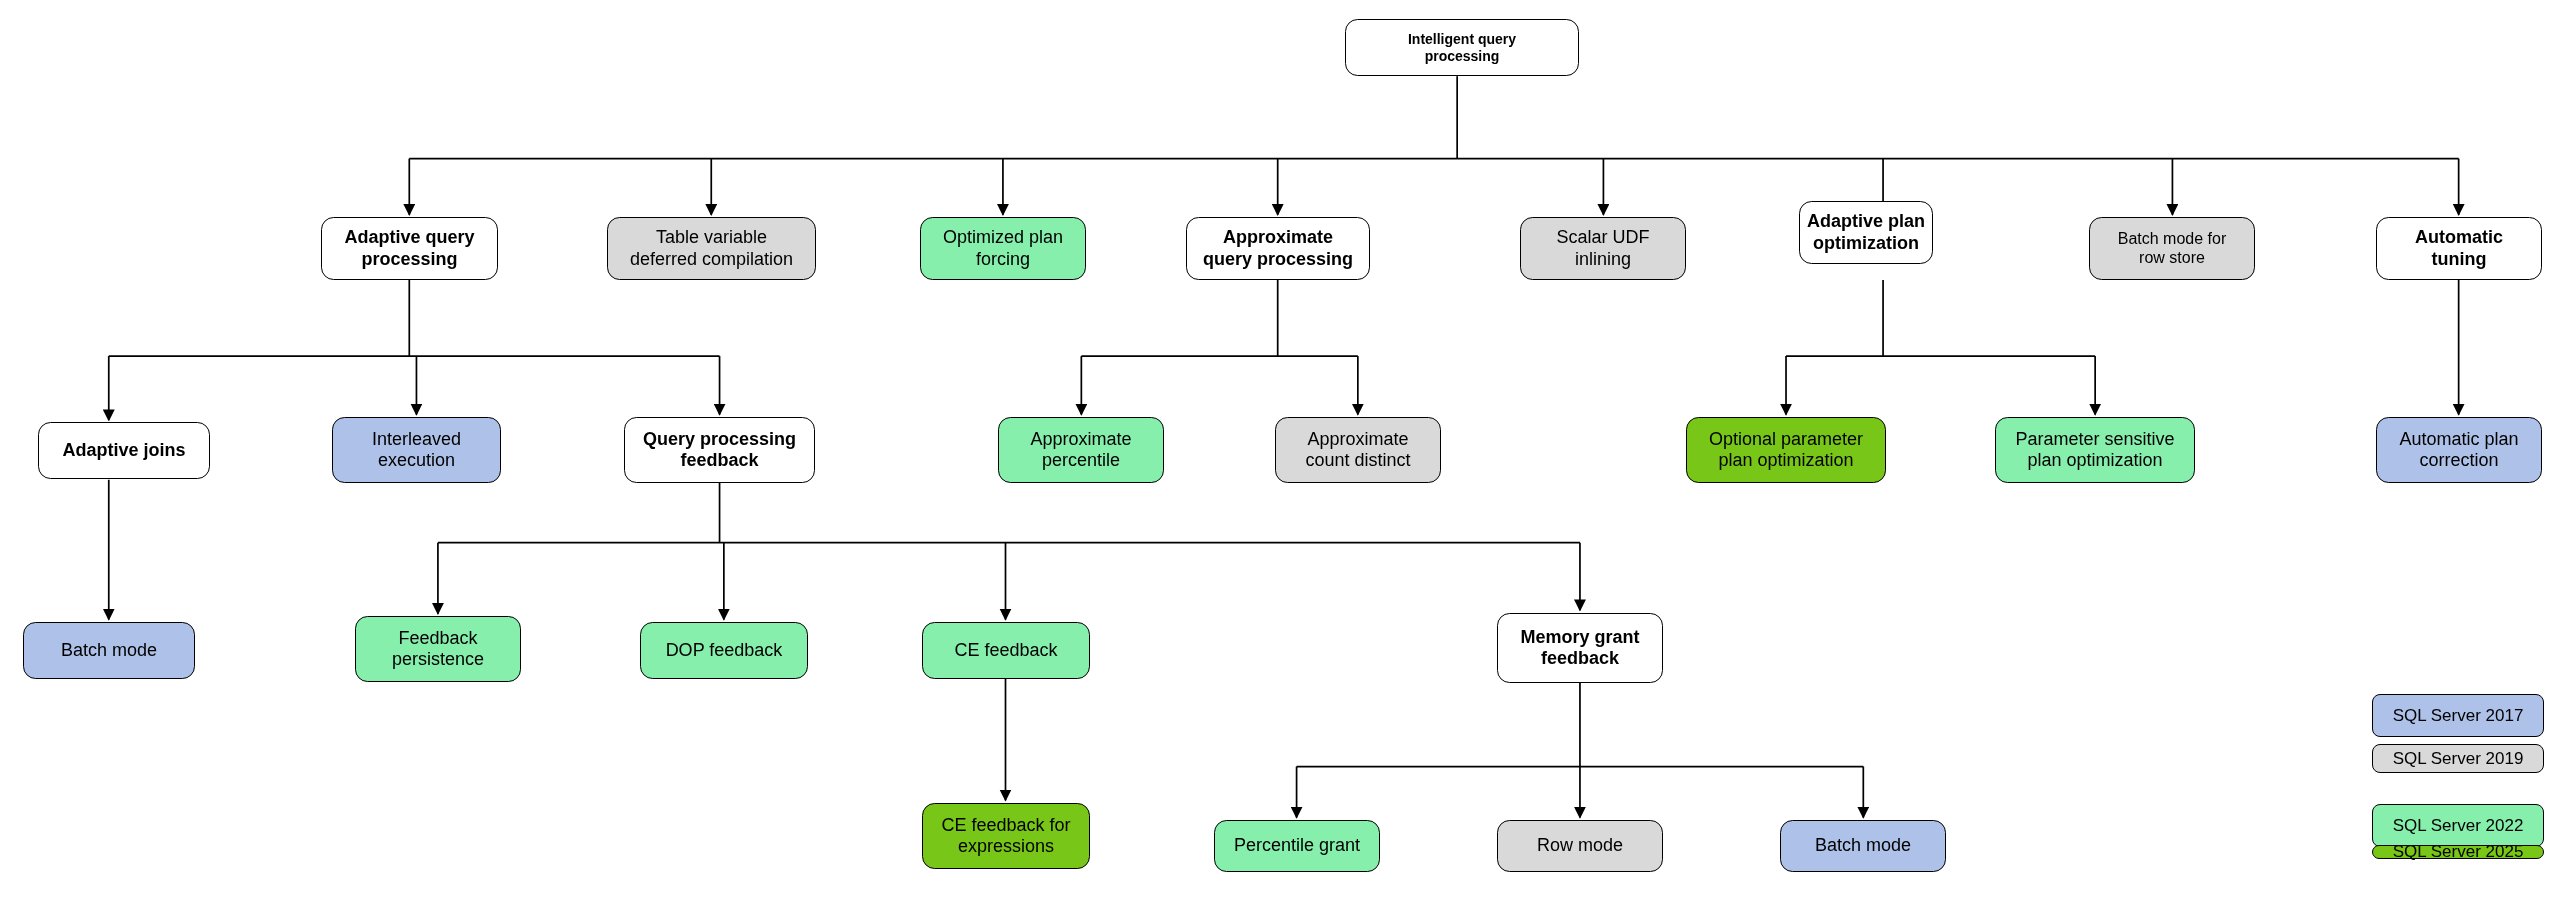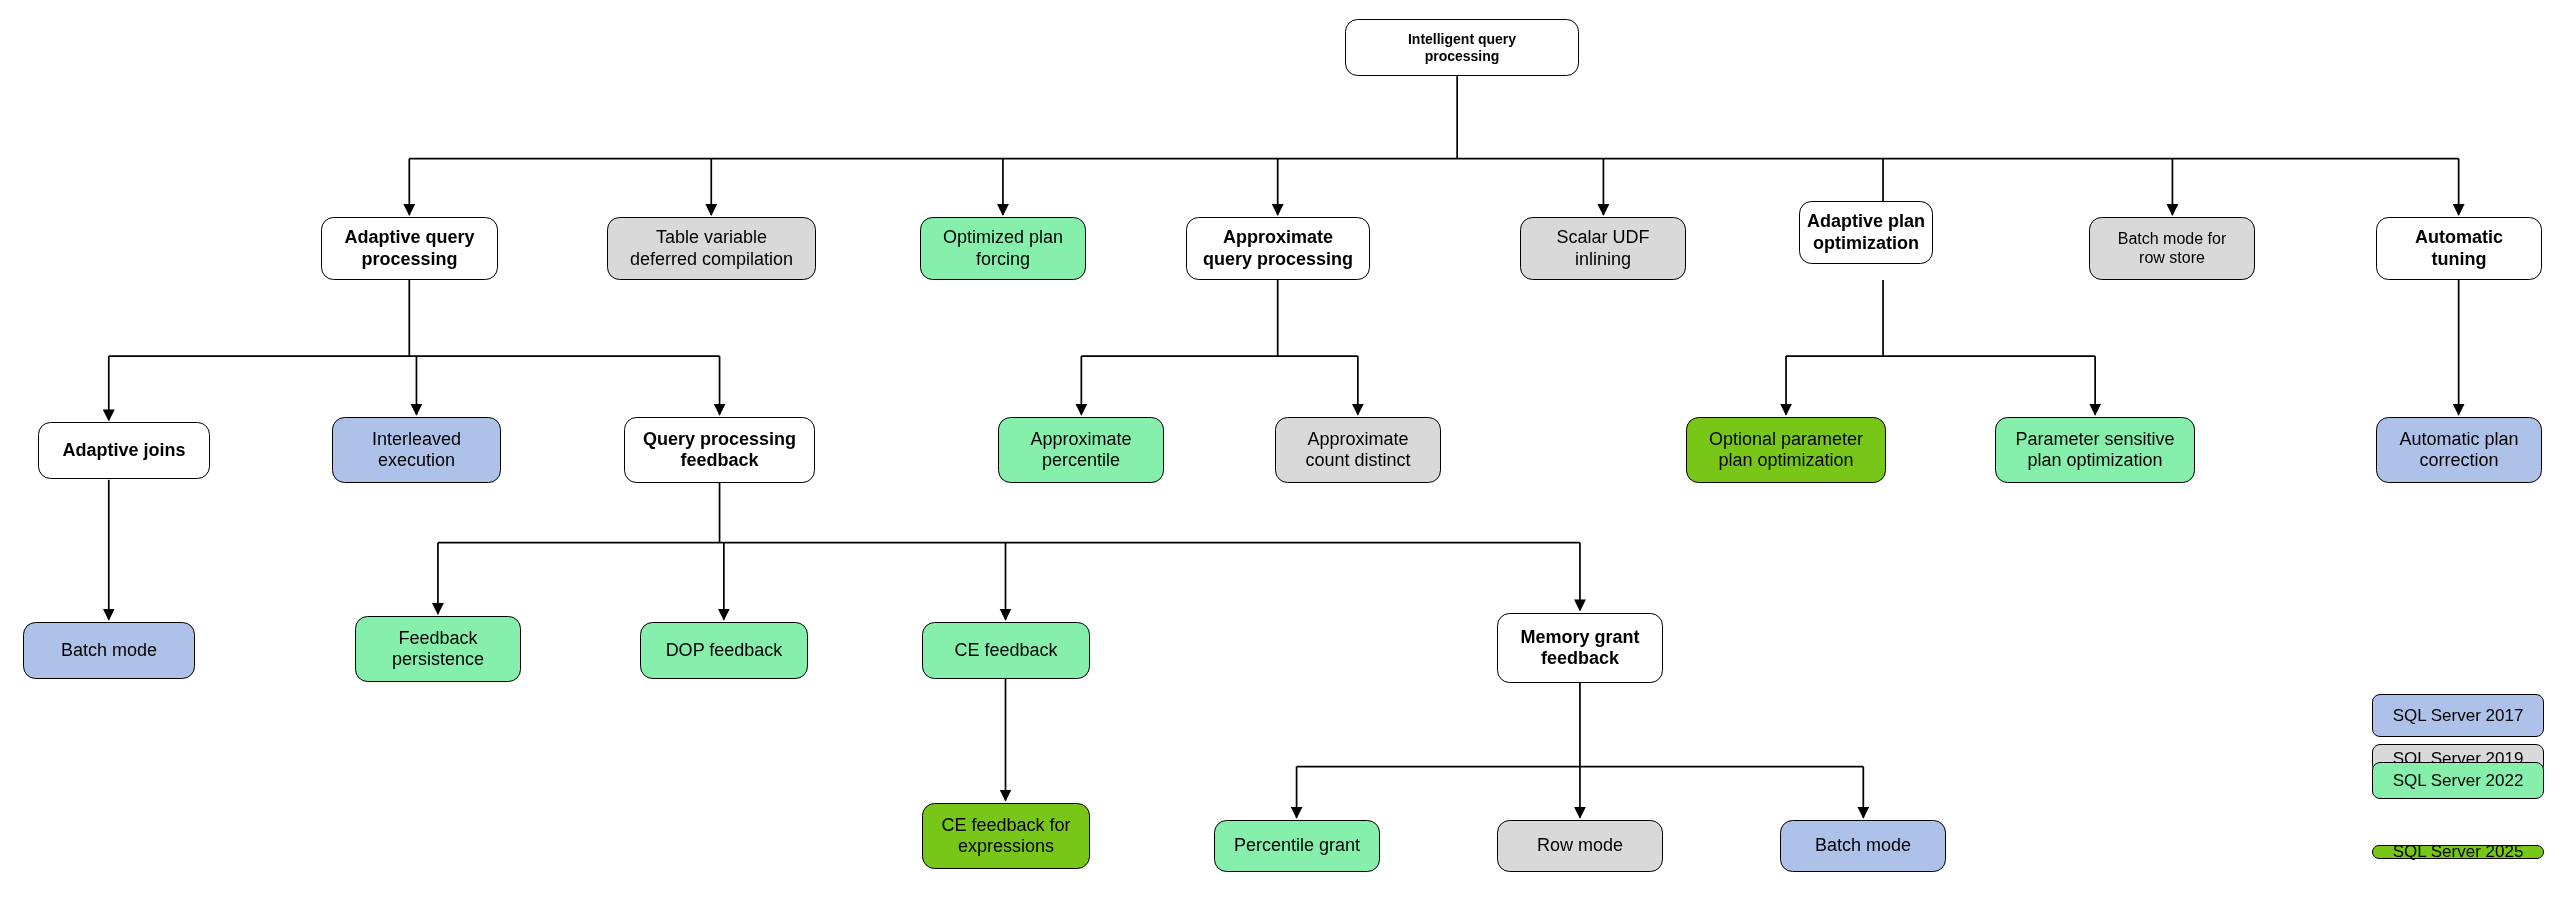--- a/index.html
+++ b/index.html
@@ -137,21 +137,21 @@
       <div class="node fill-blue" style="left: 1780px; top: 820px; width: 166px; height: 52px; font-size: 18px;"><span>Batch mode</span></div>
     </div>
 
   <div class="legend" id="legend-layer">
       <div class="legend-item fill-blue" style="left: 2372px; top: 694px; width: 172px; height: 43px;">
         <span>SQL Server 2017</span>
       </div>
       <div class="legend-item fill-gray" style="left: 2372px; top: 744px; width: 172px; height: 29px;">
         <span>SQL Server 2019</span>
       </div>
-      <div class="legend-item fill-gold" style="left: 2372px; top: 762px; width: 172px; height: 37px;">
+      <div class="legend-item fill-gold" style="left: 2372px; top: 804px; width: 172px; height: 43px;">
         <span>SQL Server 2022</span>
       </div>
       <div class="legend-item fill-green" style="left: 2372px; top: 845px; width: 172px; height: 14px;">
         <span>SQL Server 2025</span>
       </div>
     </div>
 
 </div>
 
 

